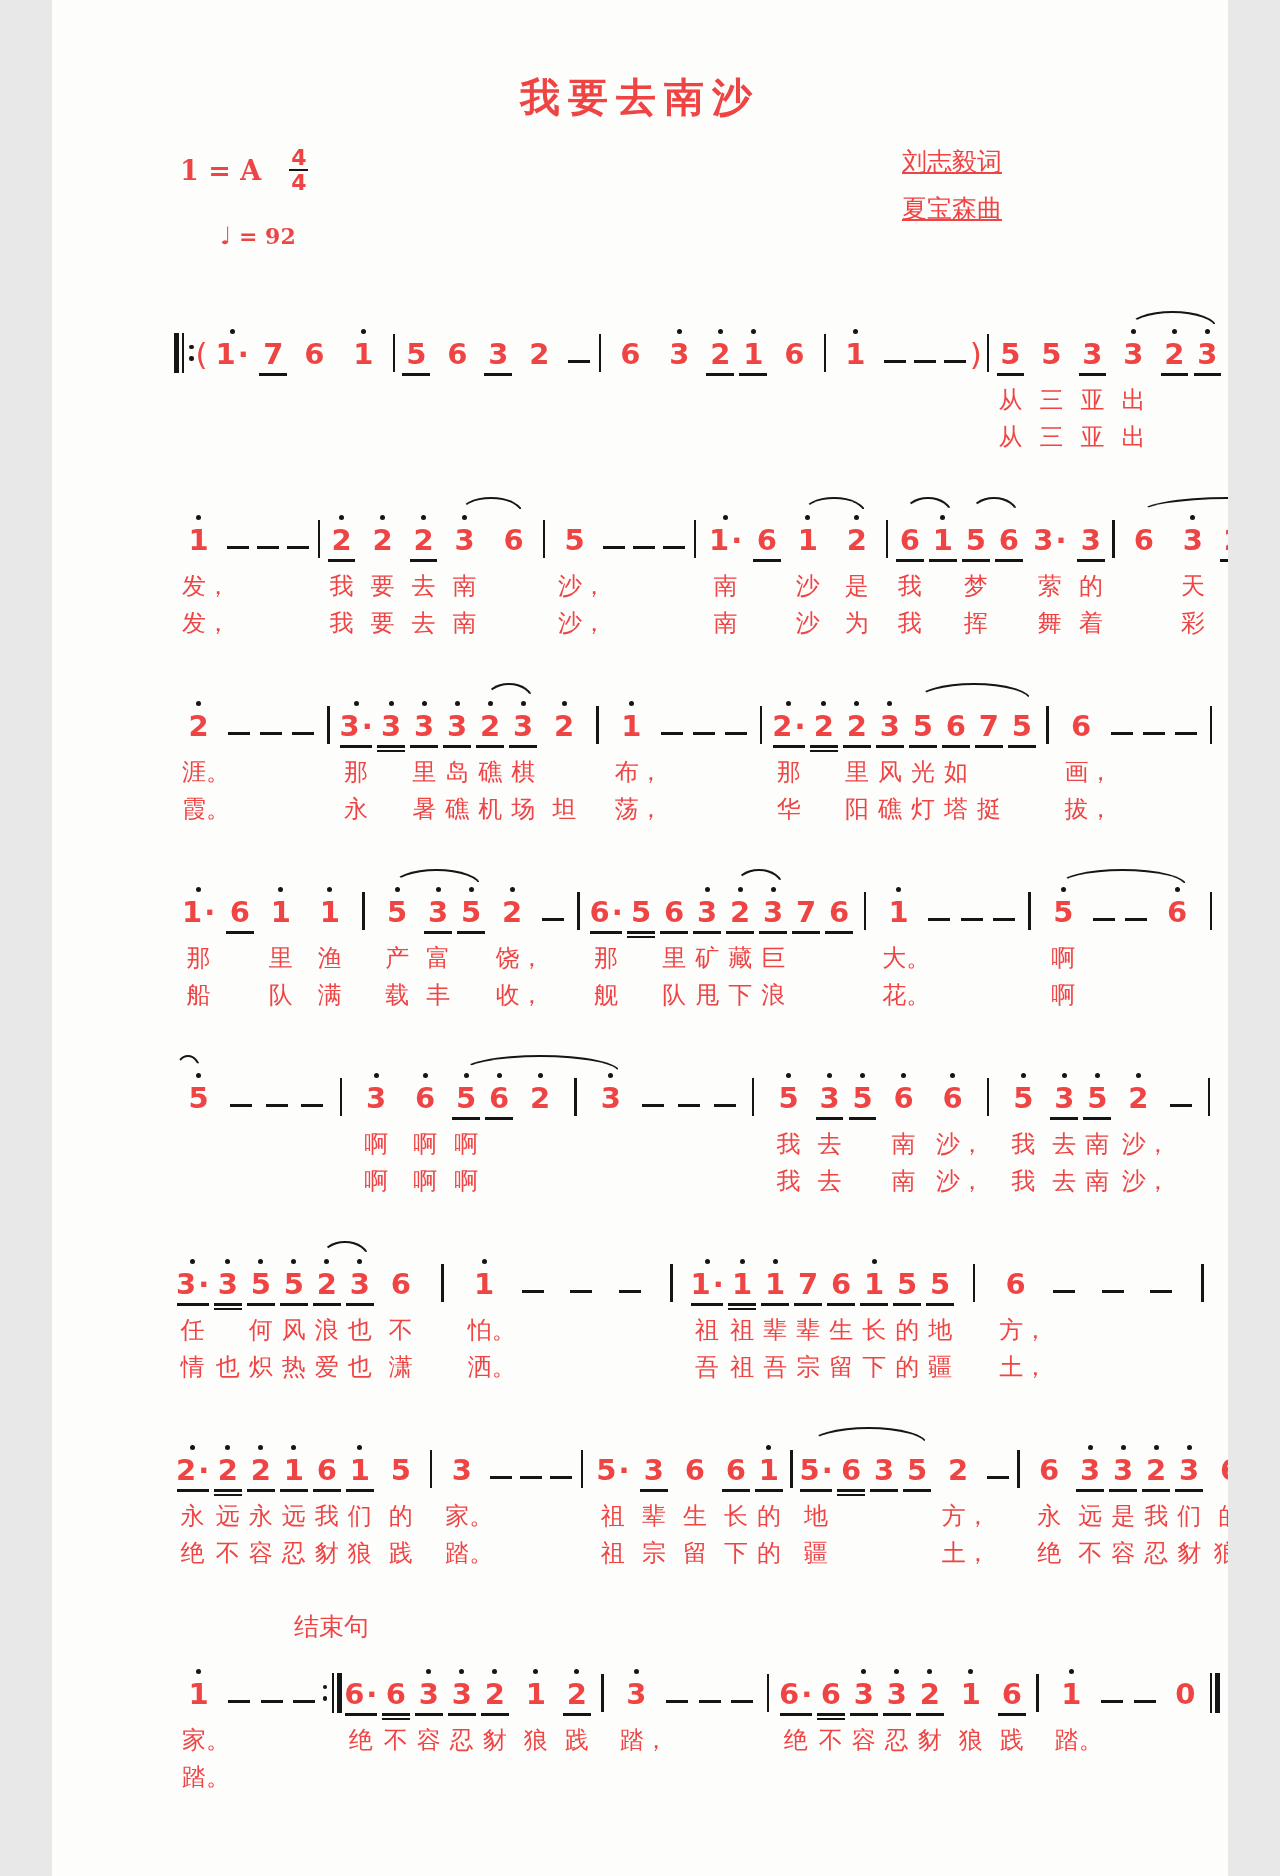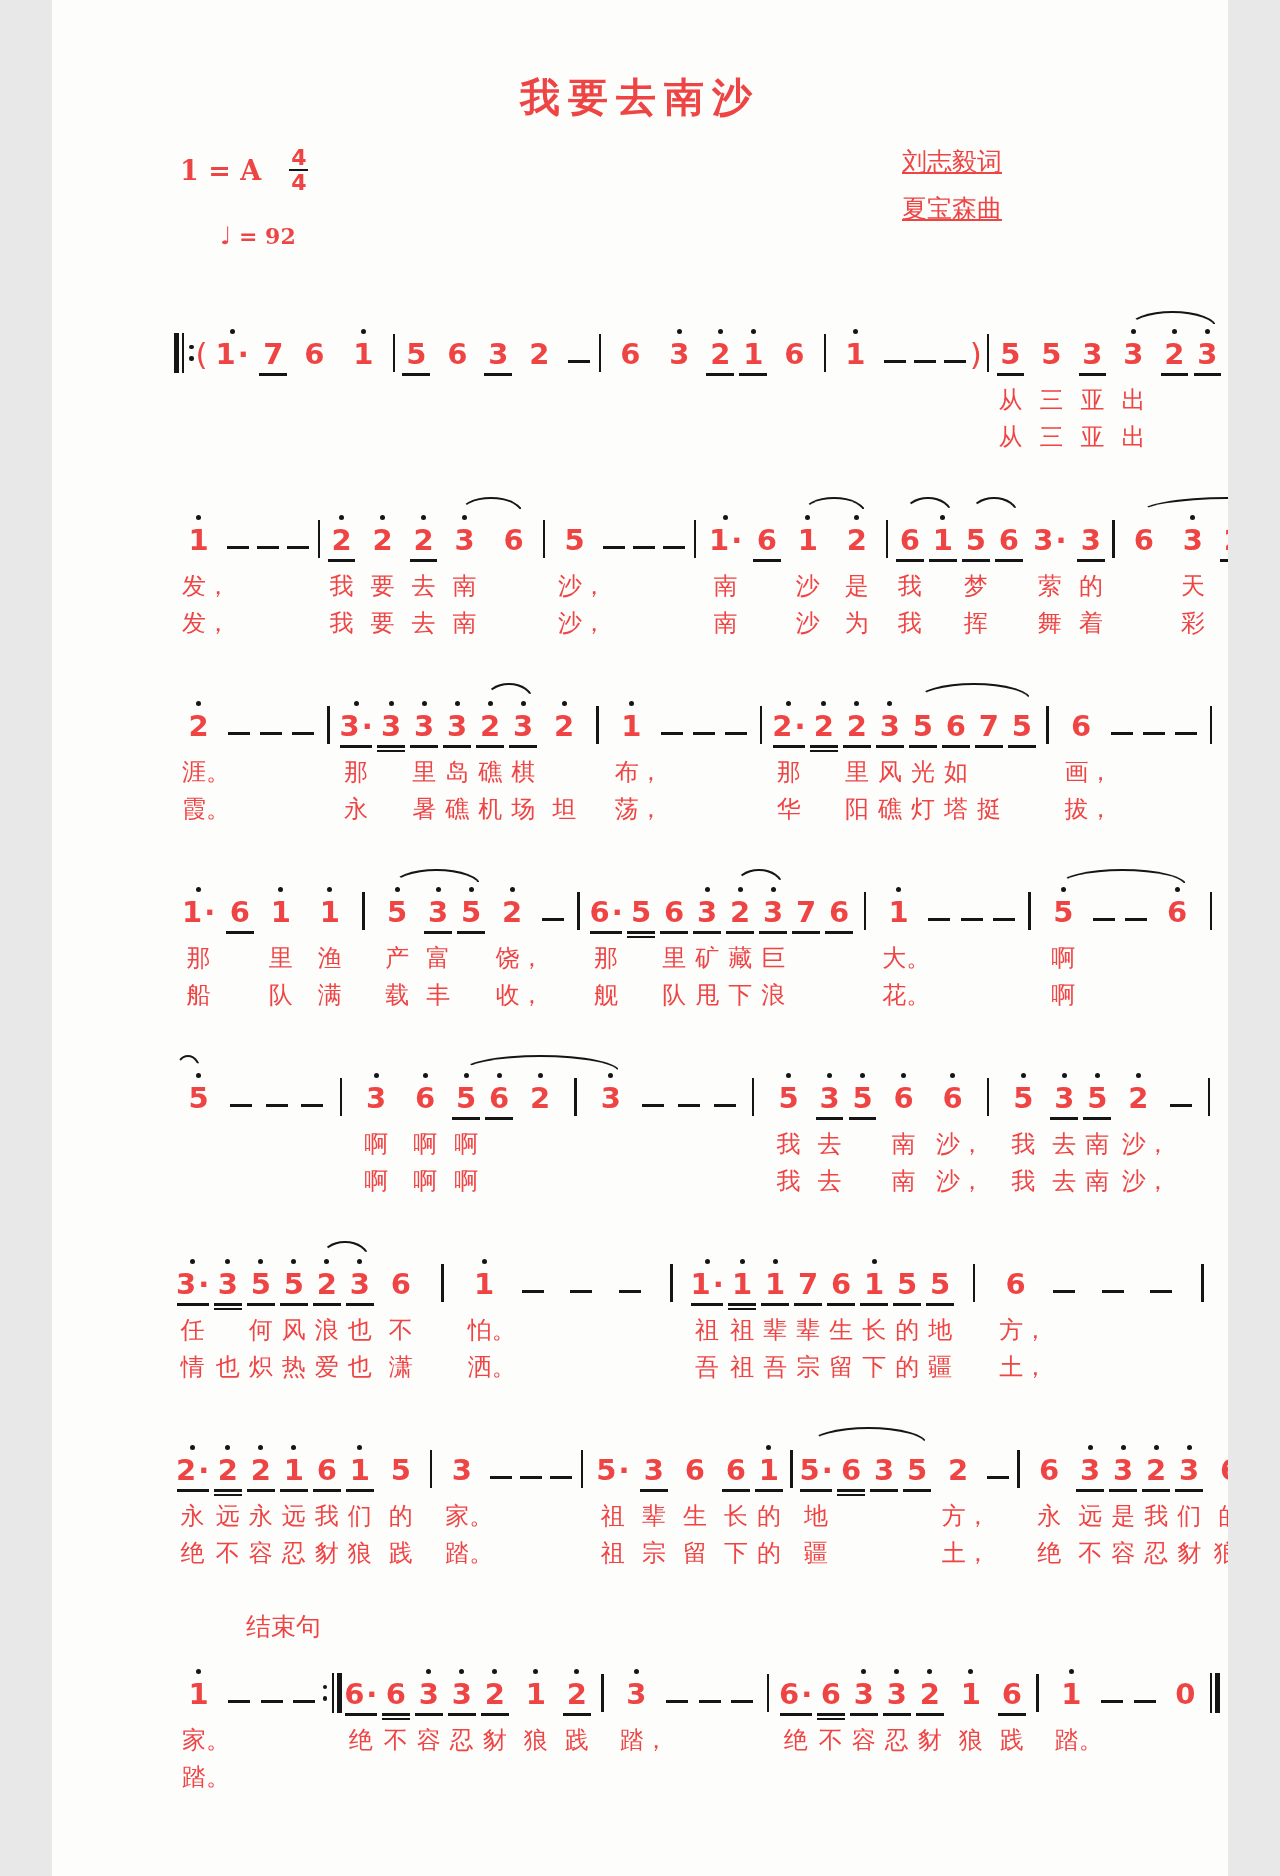--- a/index.html
+++ b/index.html
@@ -14,21 +14,21 @@
   .meter{display:inline-flex;flex-direction:column;align-items:center;font-size:22px;line-height:1.05;
          font-weight:700;font-family:"DejaVu Sans",sans-serif;}
   .meter .mnum{border-bottom:2.5px solid #151515;padding:0 2px;}
   .meter .mden{padding:0 2px;}
   .tempo{position:absolute;left:168px;top:100px;font-size:22px;font-family:"DejaVu Serif",serif;font-weight:bold;}
   .tempo .tglyph{font-family:"DejaVu Sans",sans-serif;font-size:24px;}
   .credits{position:absolute;right:226px;top:16px;font-size:25px;line-height:47px;text-align:left;text-decoration:underline;}
   
   .score{padding-left:122px;width:1046px;margin-top:18px;}
   .score-line{margin-bottom:38px;}
-  .line-label{margin-left:72px;font-size:25px;height:38px;line-height:34px;}
+  .line-label{margin-left:120px;font-size:25px;height:38px;line-height:34px;}
   .mline{display:flex;align-items:flex-start;position:relative;padding-top:16px;width:1046px;}
   .tok{display:flex;flex-direction:column;align-items:center;flex:0 0 auto;}
   .above{height:13px;display:flex;align-items:flex-end;justify-content:center;width:100%;}
   .odot{width:5px;height:5px;border-radius:50%;background:#151515;margin-bottom:3px;}
   .glyph{height:34px;display:flex;align-items:center;justify-content:center;
          font-family:"DejaVu Sans",sans-serif;font-weight:700;font-size:29px;line-height:34px;}
   .aug{margin-left:2px;font-weight:700;}
   .under{height:11px;width:100%;display:flex;flex-direction:column;align-items:center;}
   .uline{width:96%;height:2.5px;background:#151515;margin-top:2px;}
   .lyr{height:37px;line-height:37px;font-size:24px;text-align:center;white-space:nowrap;

